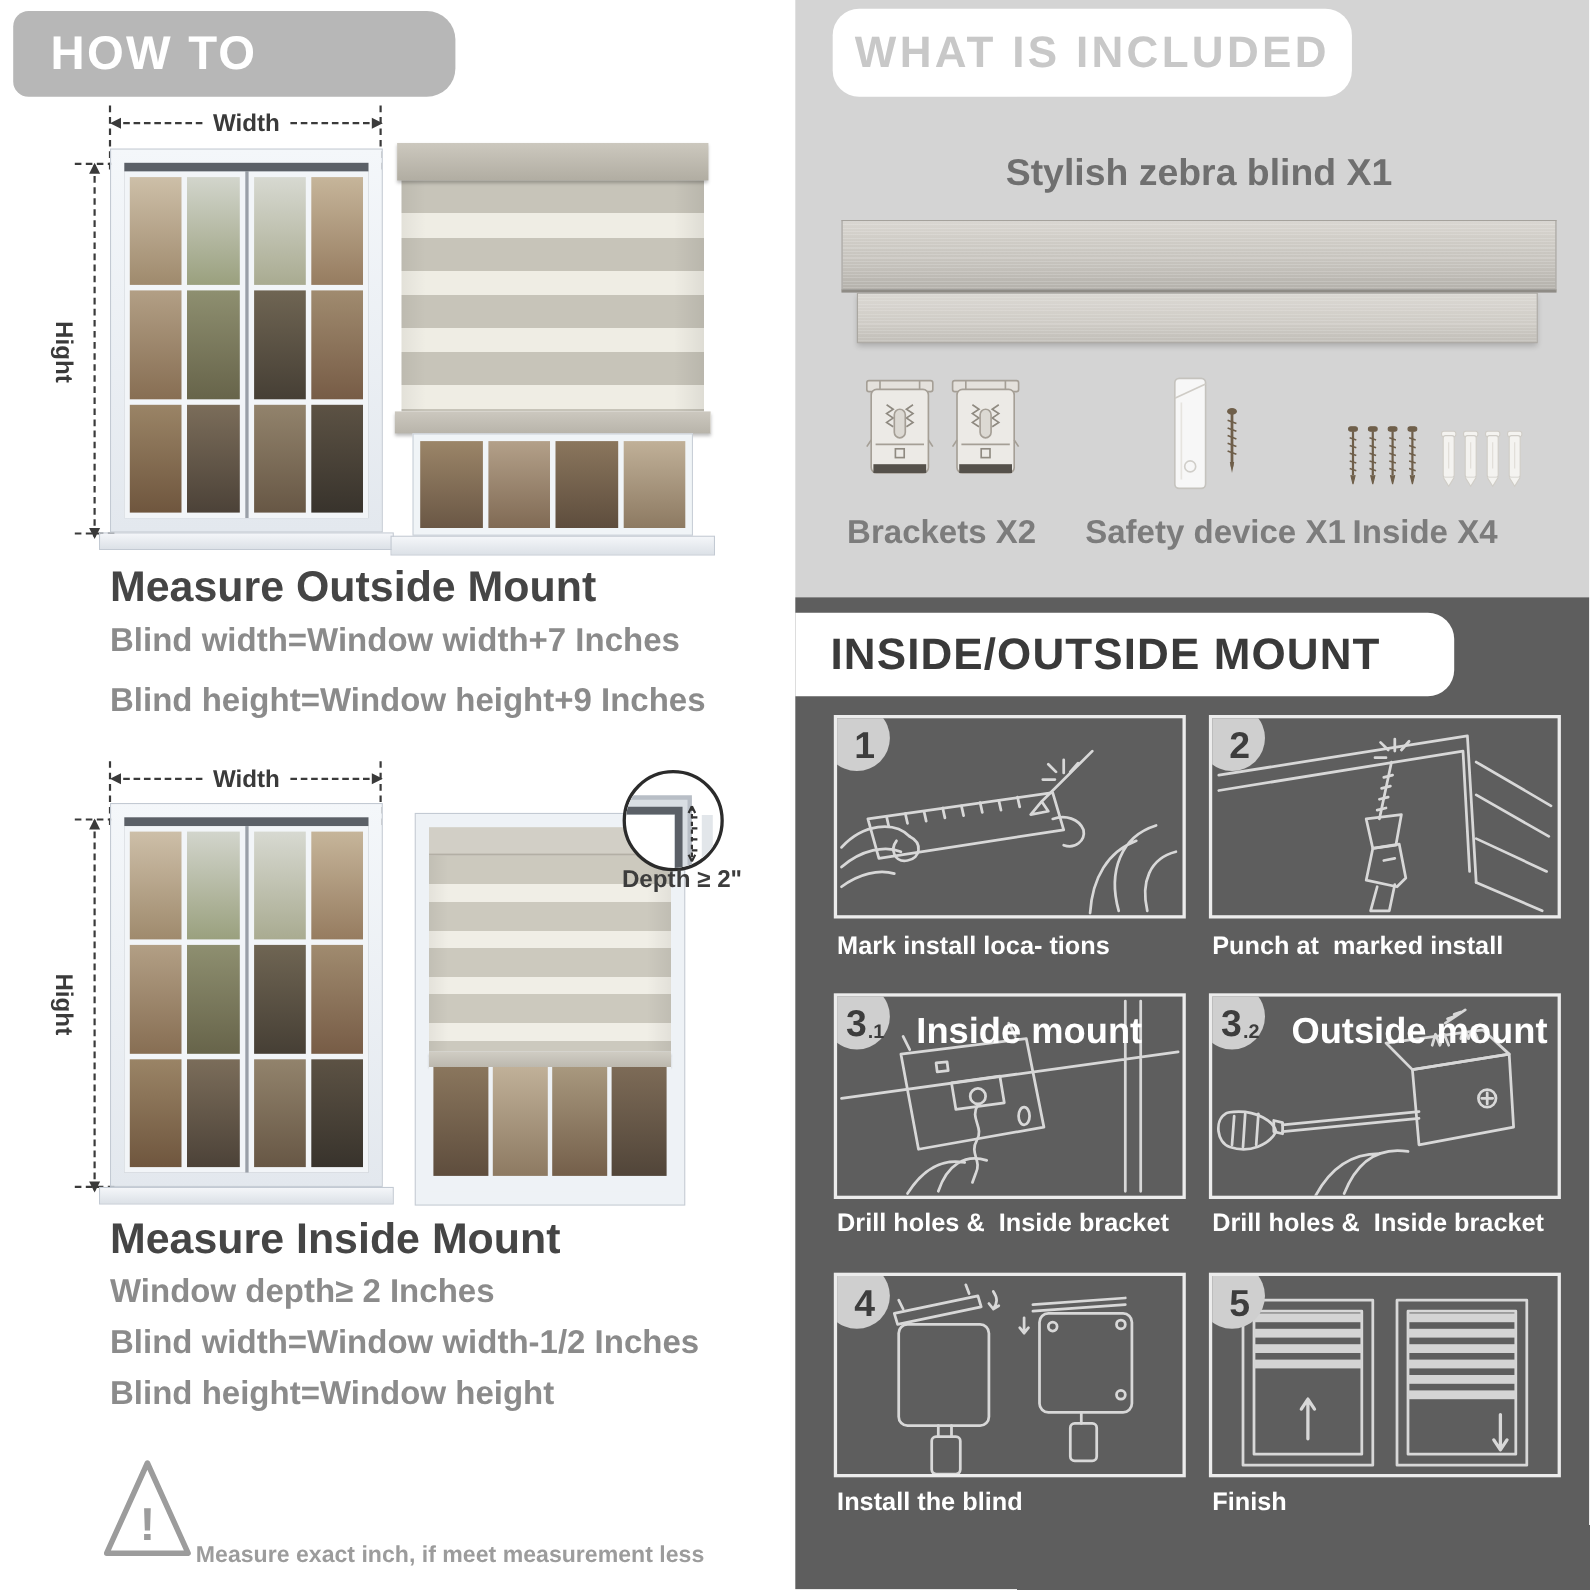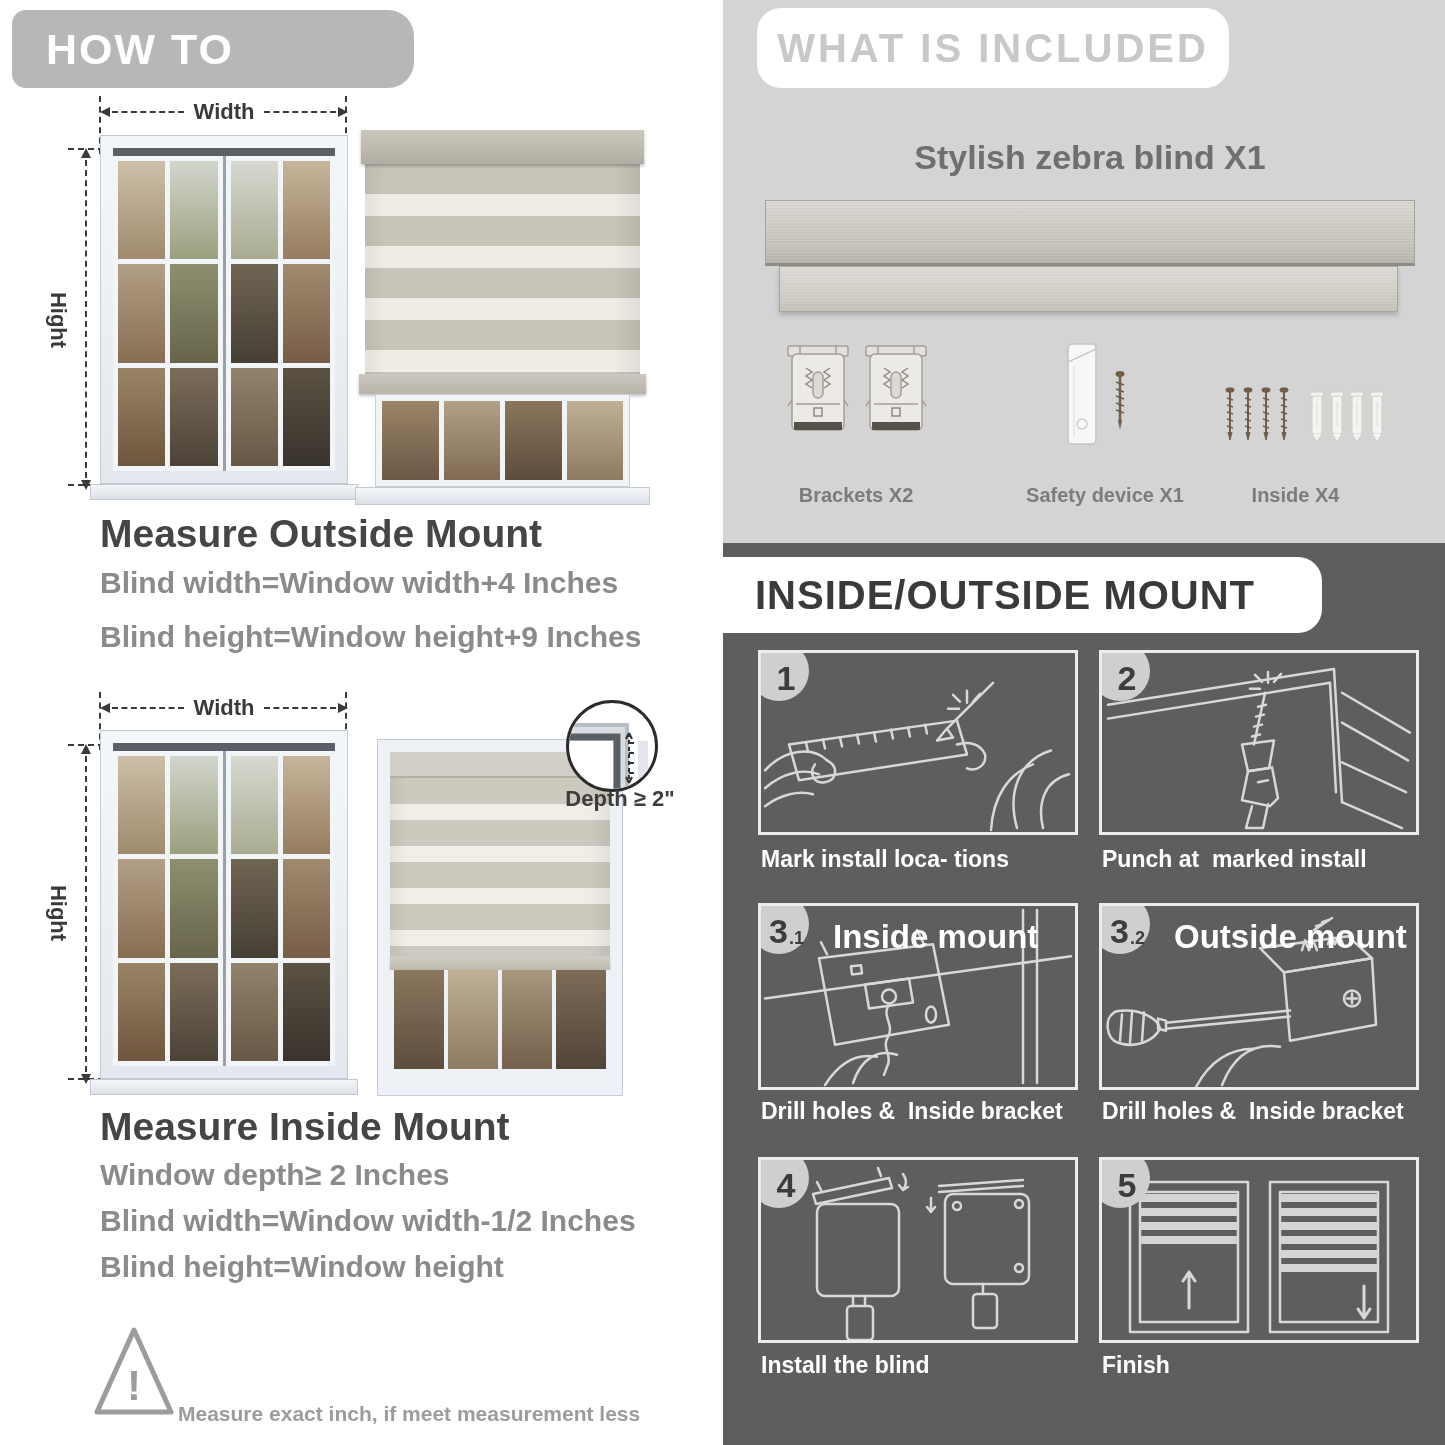--- a/index.html
+++ b/index.html
@@ -112,21 +112,21 @@
   .product-title { position:absolute; left:723px; top:138px; width:734px; text-align:center;
     font-size:34px; font-weight:bold; color:#6f6f6f; }
   .rail1 { position:absolute; left:765px; top:200px; width:650px; height:66px;
     background-image:repeating-linear-gradient(180deg, rgba(255,255,255,.16) 0 1px, rgba(0,0,0,0) 1px 3px),
       linear-gradient(180deg,#d9d6d1 0%,#cdcac4 35%,#c3c0ba 70%,#b4b1ab 100%);
     border:1px solid #a5a29c; border-bottom:3px solid #8f8c86; }
   .rail2 { position:absolute; left:779px; top:266px; width:619px; height:46px;
     background-image:repeating-linear-gradient(180deg, rgba(255,255,255,.14) 0 1px, rgba(0,0,0,0) 1px 3px),
       linear-gradient(180deg,#dbd8d3,#cfccc6 60%,#c2bfb9);
     border:1px solid #aaa7a1; box-shadow:0 3px 5px rgba(0,0,0,.18); }
-  .item-label { position:absolute; font-size:20px; font-weight:bold; color:#7c7c7c; text-align:center;margin-top:16px; }
+  .item-label { position:absolute; font-size:30px; font-weight:bold; color:#7c7c7c; text-align:center; }
 
   .dark-panel { position:absolute; left:723px; top:543px; width:722px; height:902px; background:#5e5e5e; }
   .dark-banner { position:absolute; left:723px; top:557px; width:599px; height:76px;
     background:#ffffff; border-radius:0 24px 24px 0; }
   .dark-banner span { display:block; line-height:76px; padding-left:32px;
     font-size:40px; font-weight:bold; color:#3a3a3a; letter-spacing:1px; }
 
   .step-panel { position:absolute; border:3px solid #ececec; overflow:hidden; }
   .step-panel svg { display:block; width:100%; height:100%; }
   .badge { position:absolute; left:-12px; top:-12px; width:60px; height:60px; border-radius:50%;
@@ -192,21 +192,21 @@
     <div class="b-window">
       <div class="pane"></div>
         <div class="pane"></div>
       <div class="pane"></div>
         <div class="pane"></div>
     </div>
     <div class="b-sill"></div>
   </div>
 
   <div class="sec-title" style="left:100px;top:512px;">Measure Outside Mount</div>
-  <div class="sec-line" style="left:100px;top:566px;">Blind width=Window width+4 Inches</div>
+  <div class="sec-line" style="left:100px;top:566px;">Blind width=Window width+7 Inches</div>
   <div class="sec-line" style="left:100px;top:620px;">Blind height=Window height+9 Inches</div>
 
   <div class="vguide" style="left:99px;top:692px;height:58px;"></div>
   <div class="vguide" style="left:345px;top:692px;height:58px;"></div>
   <div class="harrow" style="left:100px;top:702px;width:248px;">
     <span class="tri l"></span>
     <span class="dashline"></span>
     <span class="lbl">Width</span>
     <span class="dashline"></span>
     <span class="tri r"></span>

